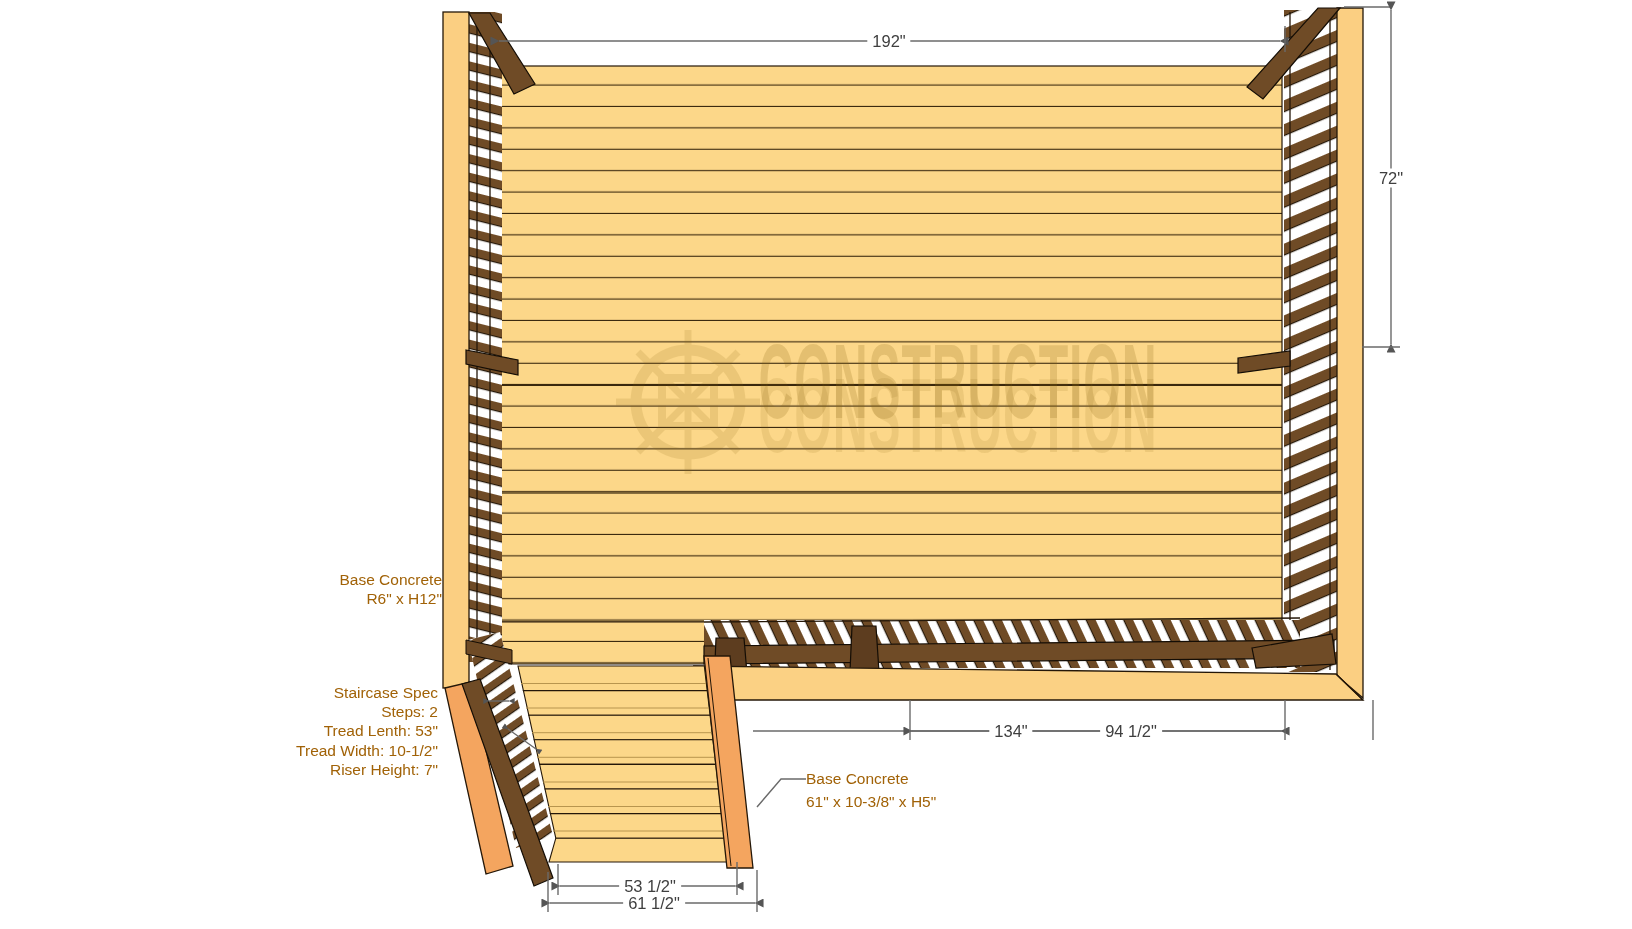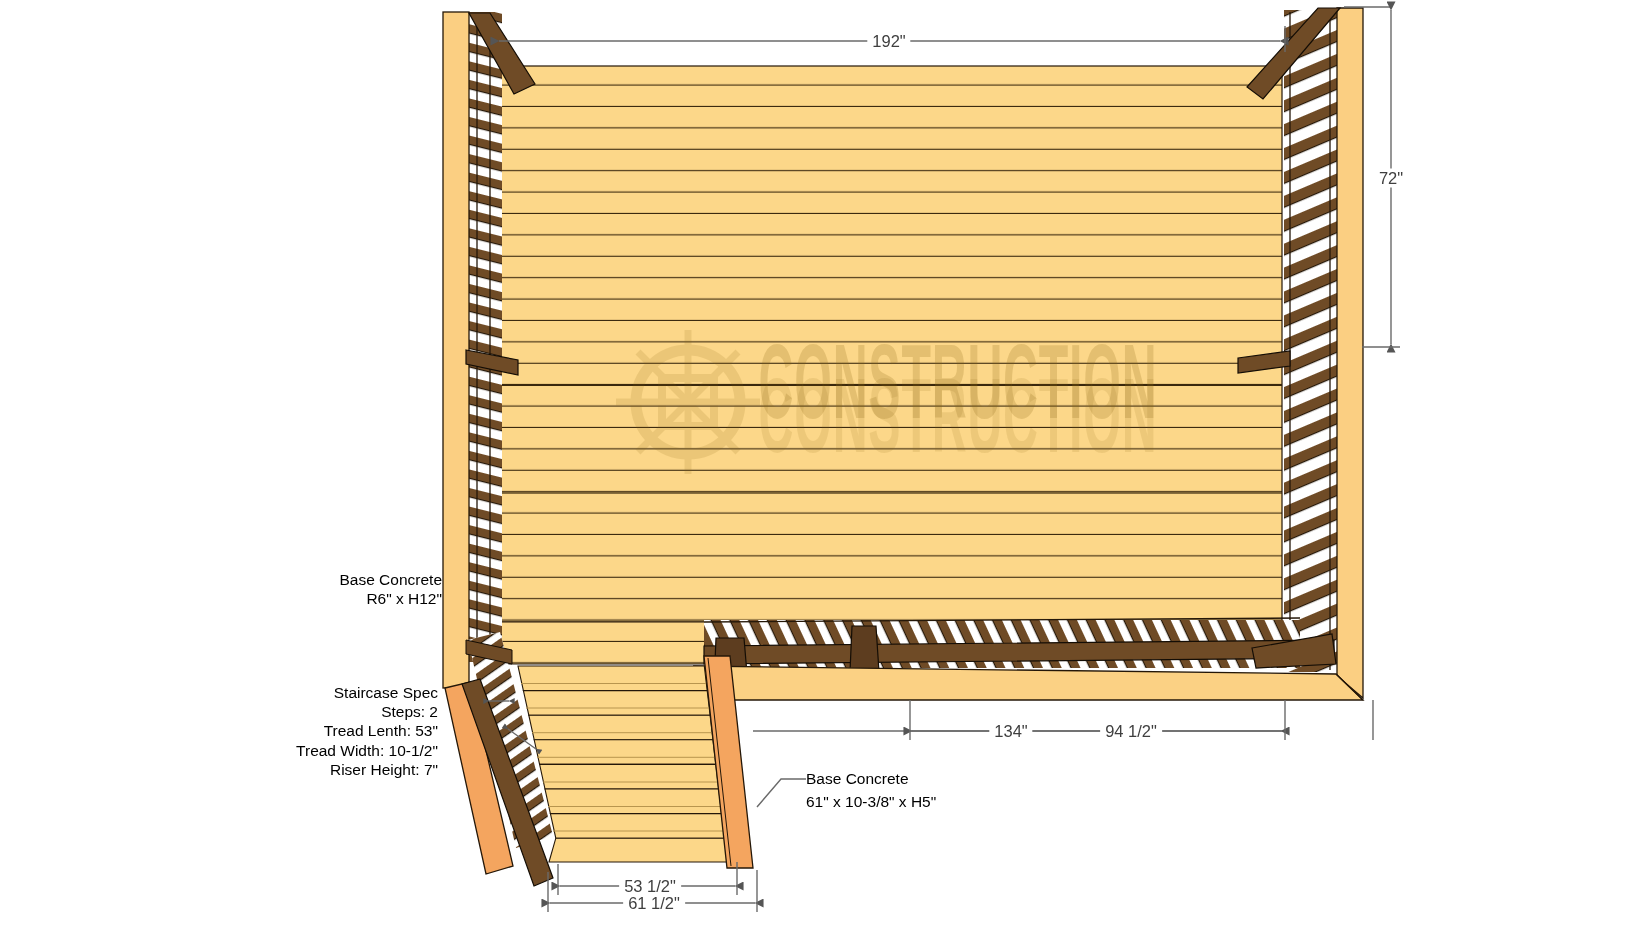--- a/index.html
+++ b/index.html
@@ -7,21 +7,21 @@
     position:relative; width:1632px; height:929px; background:#ffffff;
     font-family:"Liberation Sans", sans-serif; overflow:hidden;
   }
   #stage svg { position:absolute; left:0; top:0; }
   .lbl {
     position:absolute; transform:translate(-50%,-50%);
     font-size:16.5px; color:#3f3f3f; white-space:nowrap; z-index:3;
   }
   .lbl.bg { background:#ffffff; padding:0 5px; }
   .block {
-    position:absolute; font-size:15.5px; color:#000000;
+    position:absolute; font-size:15.5px; color:#a16207;
     line-height:19.2px; white-space:nowrap; z-index:3;
   }
   .block.right { text-align:right; }
   .block div { white-space:nowrap; }
 </style>
 </head>
 <body>
 
 <div id="stage">
 

